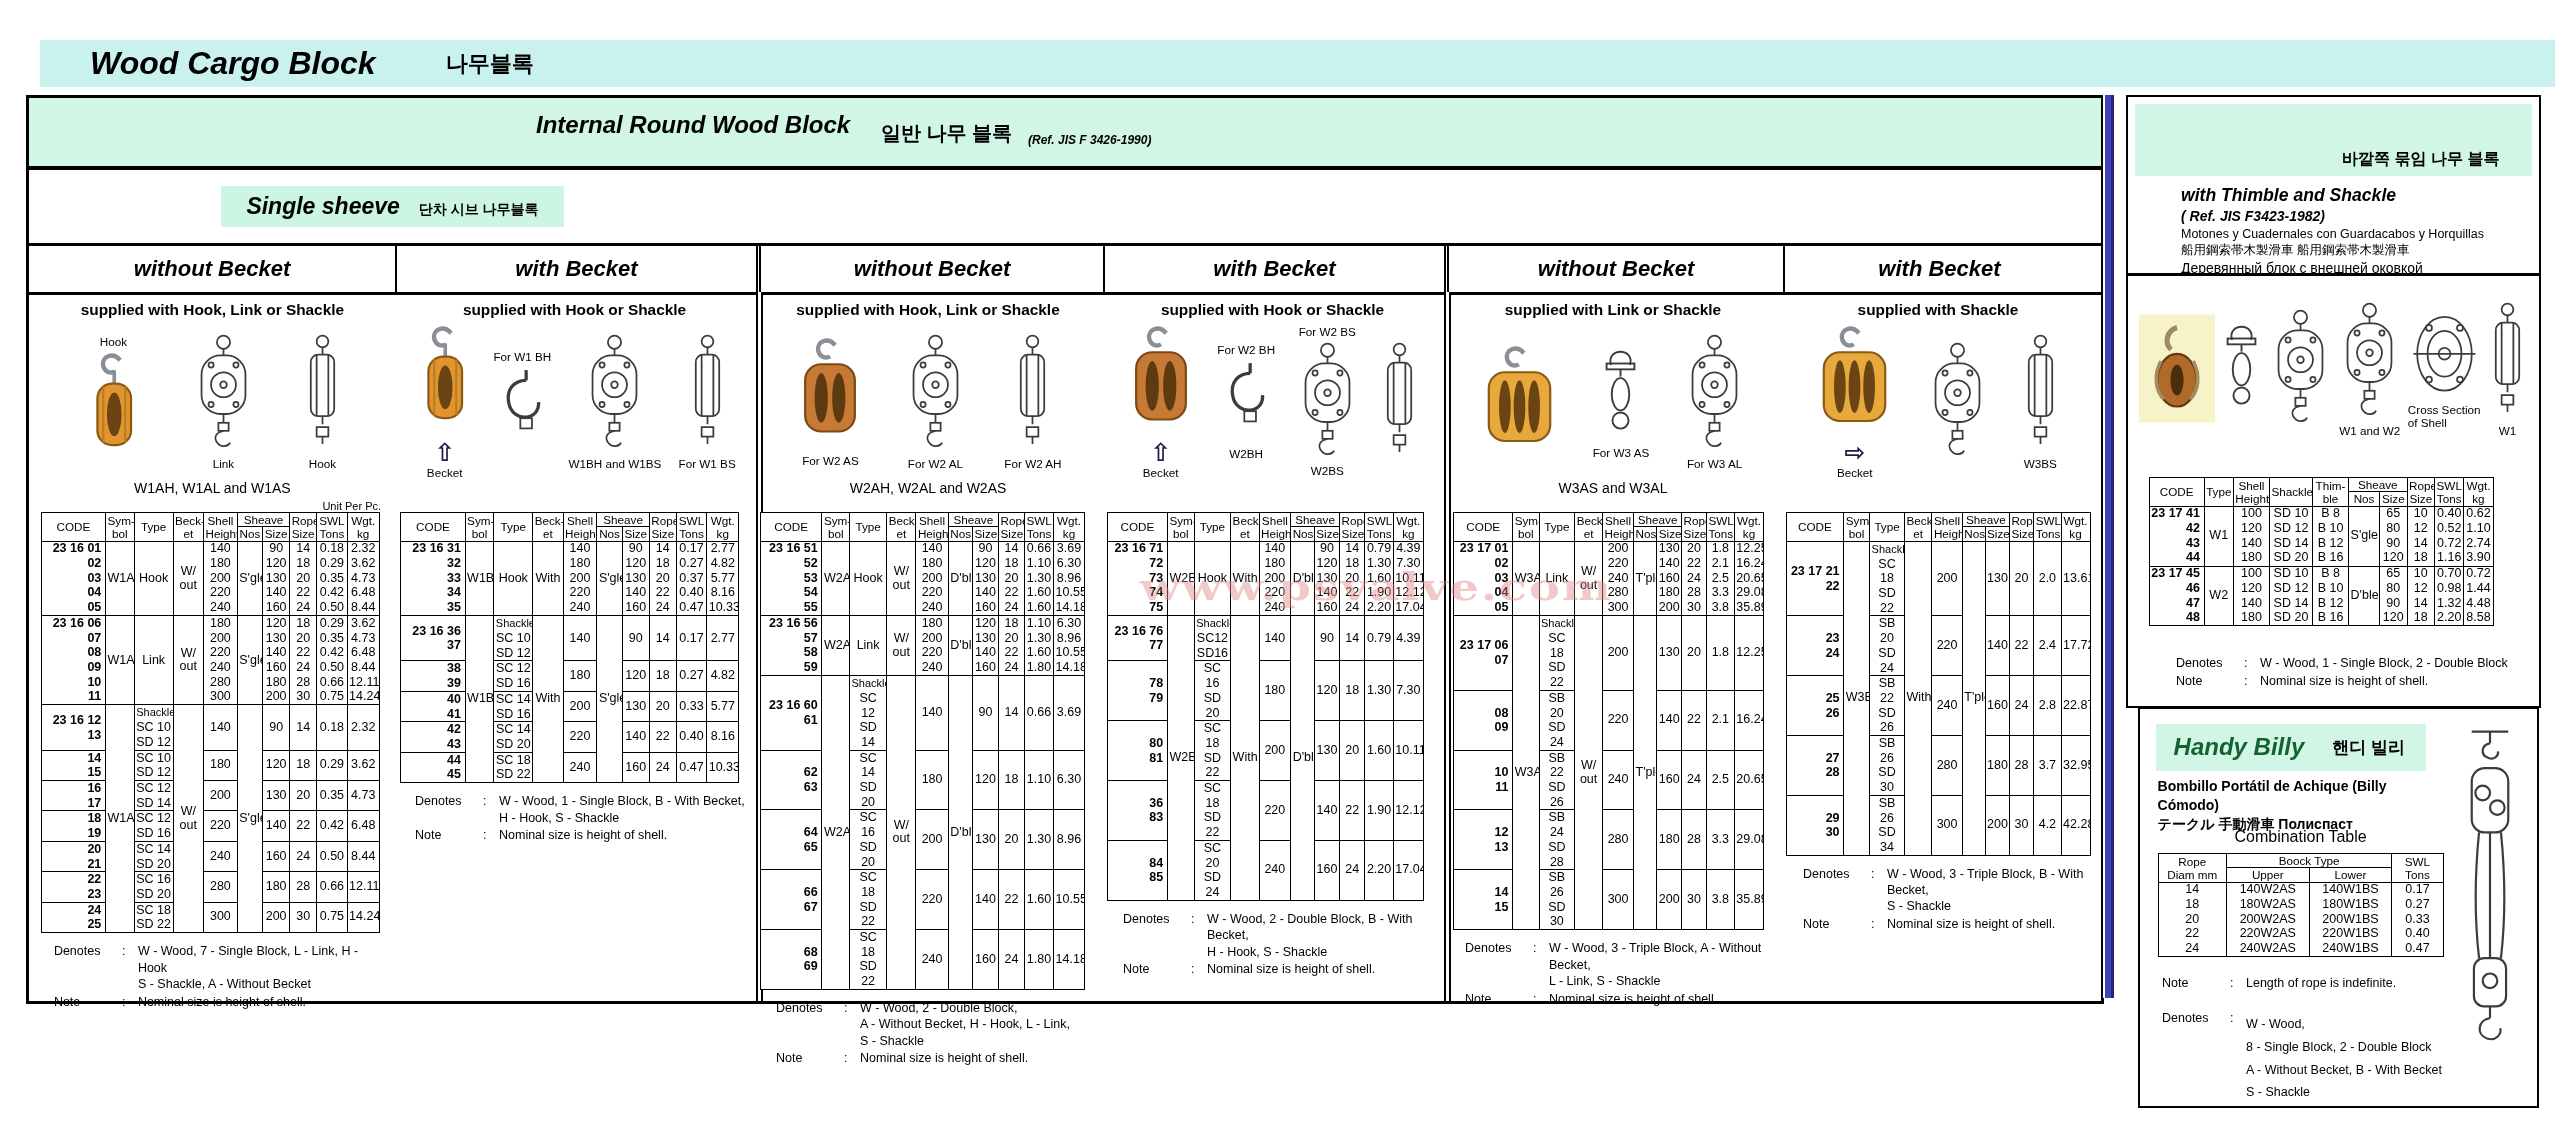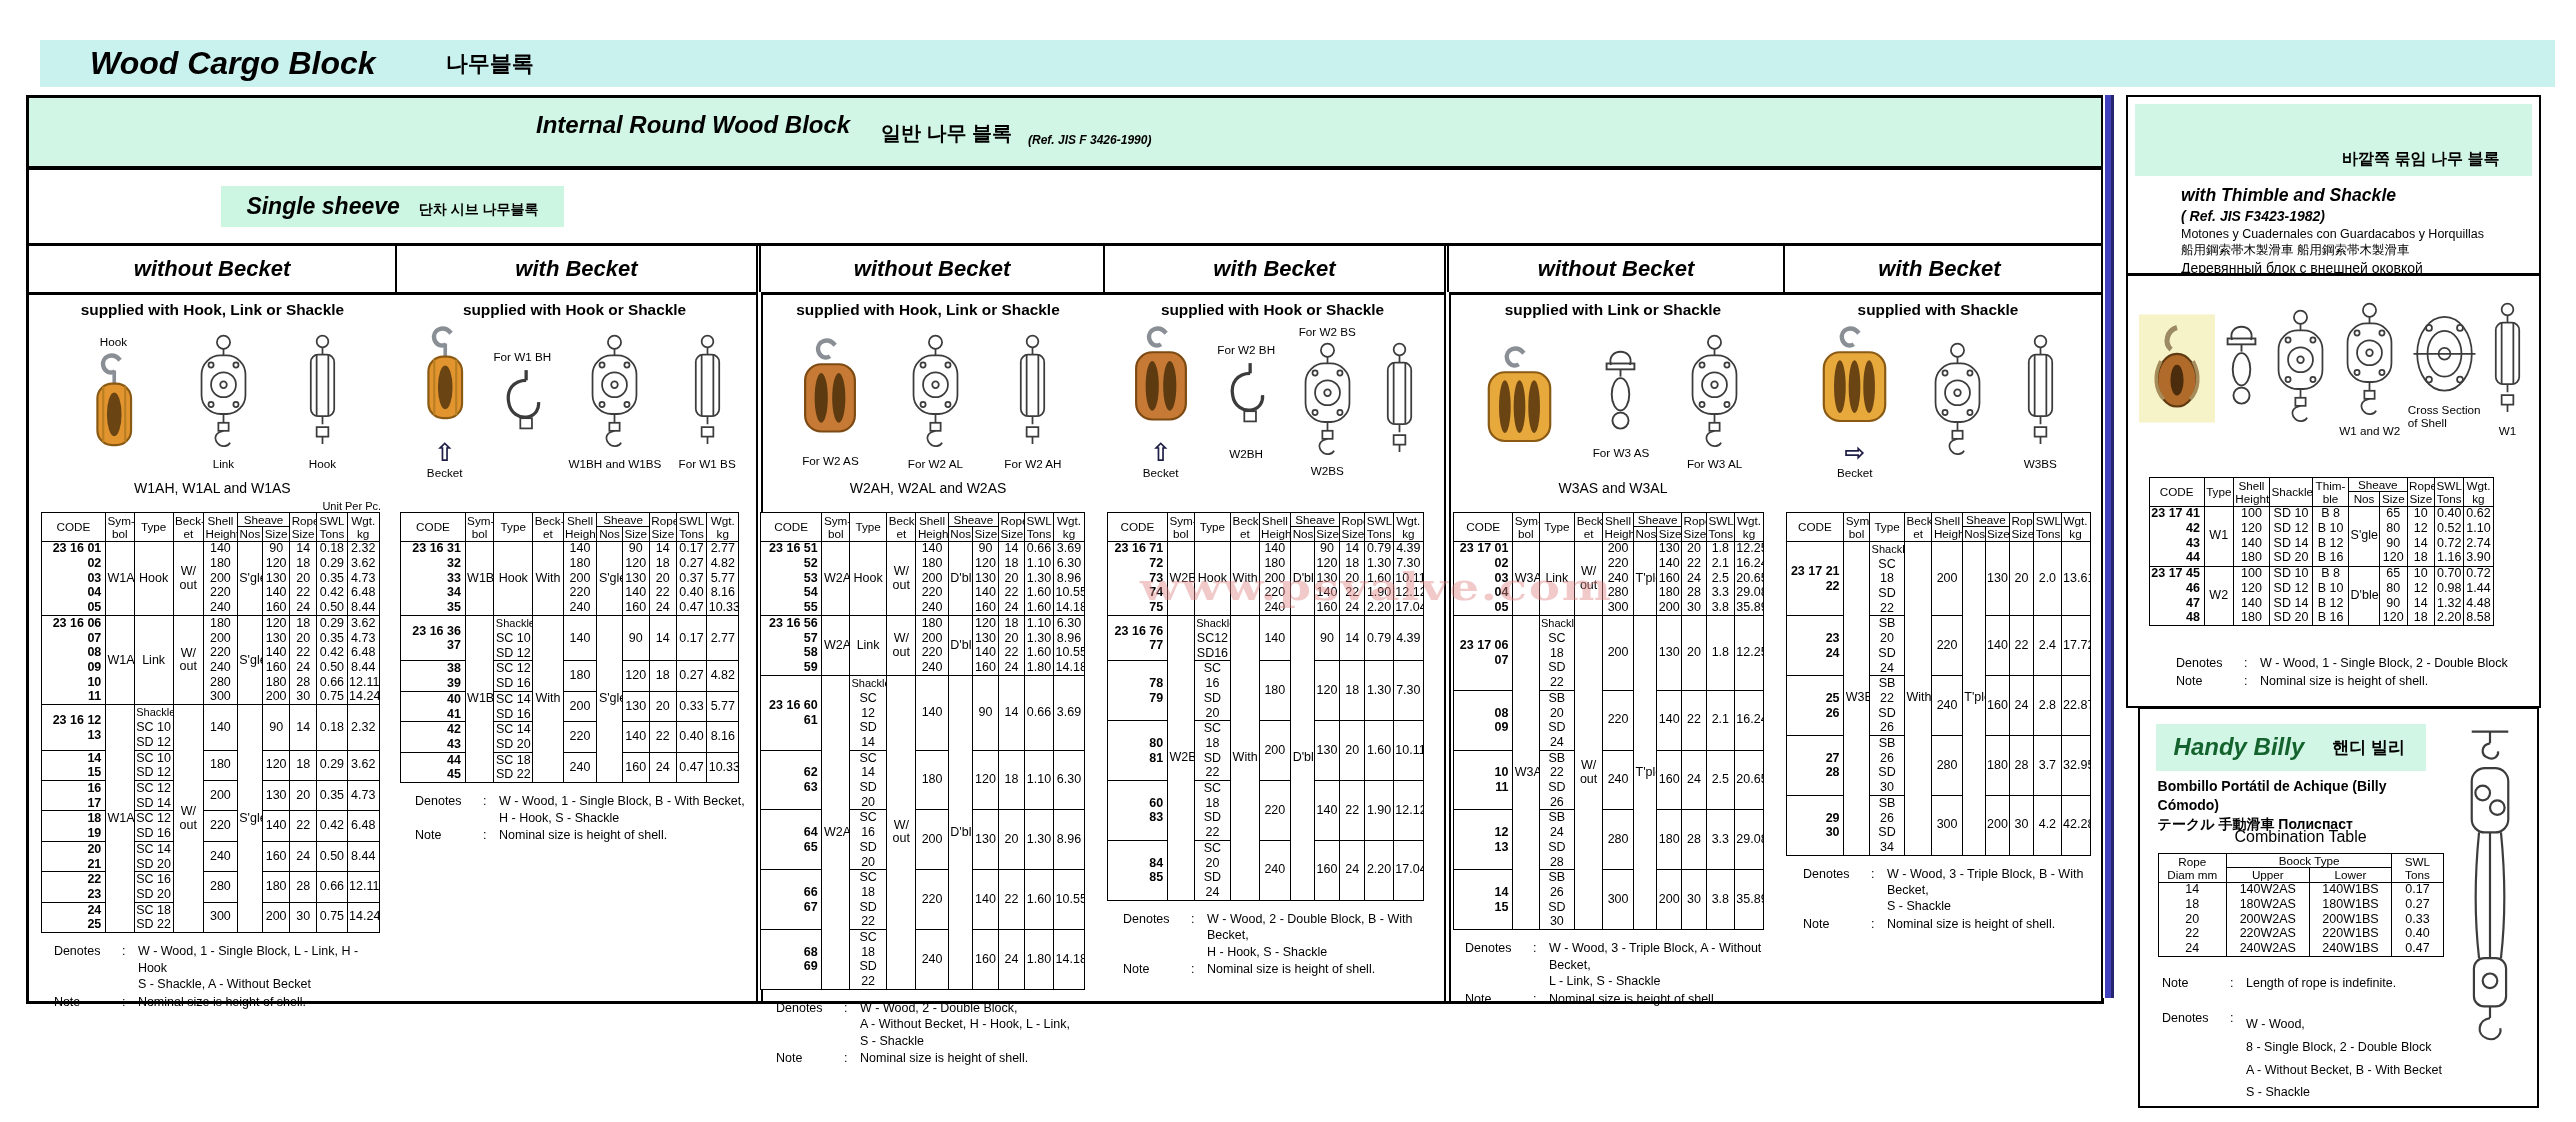--- a/index.html
+++ b/index.html
@@ -416,21 +416,21 @@
               <td>0.75</td>
               <td>14.24</td>
             </tr>
           </tbody>
         </table>
         <div class="denotes">
           <div class="drow">
             <span class="dlabel">Denotes</span>
             <span class="dsep">:</span>
             <div>
-              <div>W - Wood, 1 - Single Block, L - Link, H - Hook</div>
+              <div>W - Wood, 7 - Single Block, L - Link, H - Hook</div>
               <div>S - Shackle, A - Without Becket</div>
             </div>
           </div>
           <div class="drow">
             <span class="dlabel">Note</span>
             <span class="dsep">:</span>
             <div>Nominal size is height of shell.</div>
           </div>
         </div>
       </div>
@@ -1124,21 +1124,21 @@
                 <div>SD 22</div>
               </td>
               <td>200</td>
               <td>130</td>
               <td>20</td>
               <td>1.60</td>
               <td>10.11</td>
             </tr>
             <tr class="pstart">
               <td class="code stack">
-                <div>60</div>
+                <div>36</div>
                 <div>83</div>
               </td>
               <td class="stack">
                 <div>SC 18</div>
                 <div>SD 22</div>
               </td>
               <td>220</td>
               <td>140</td>
               <td>22</td>
               <td>1.90</td>

